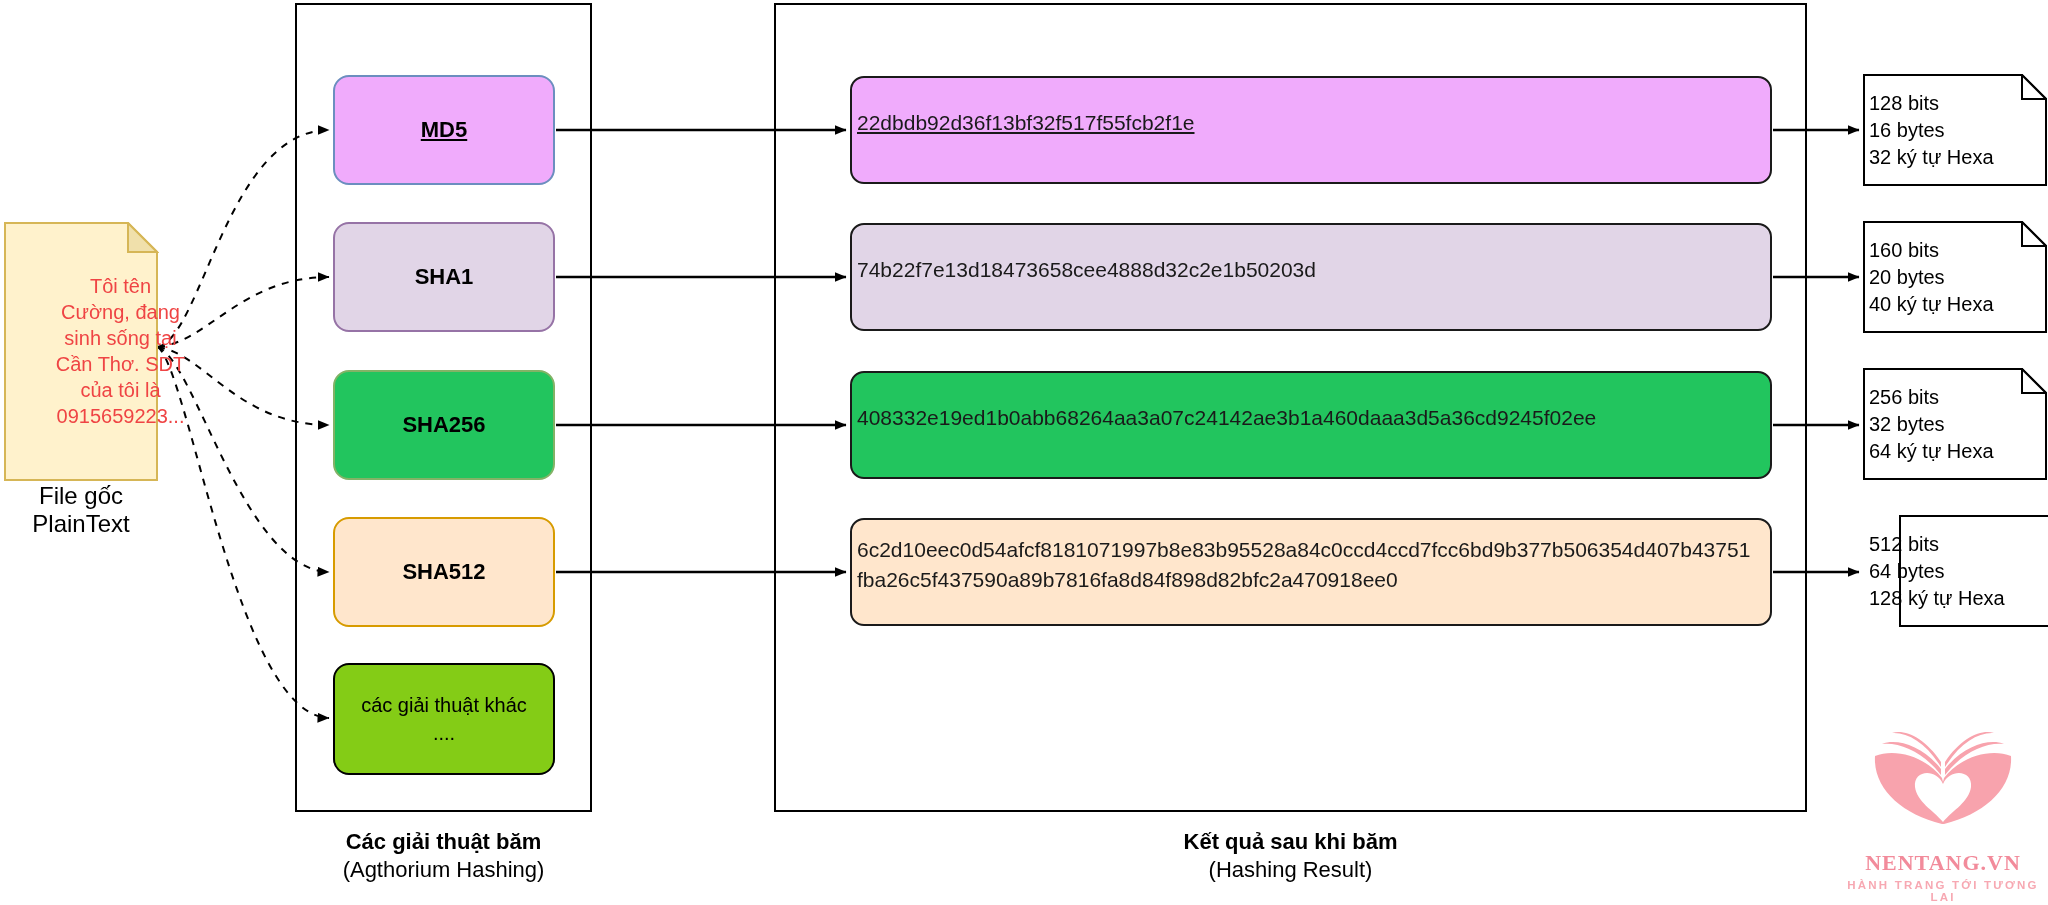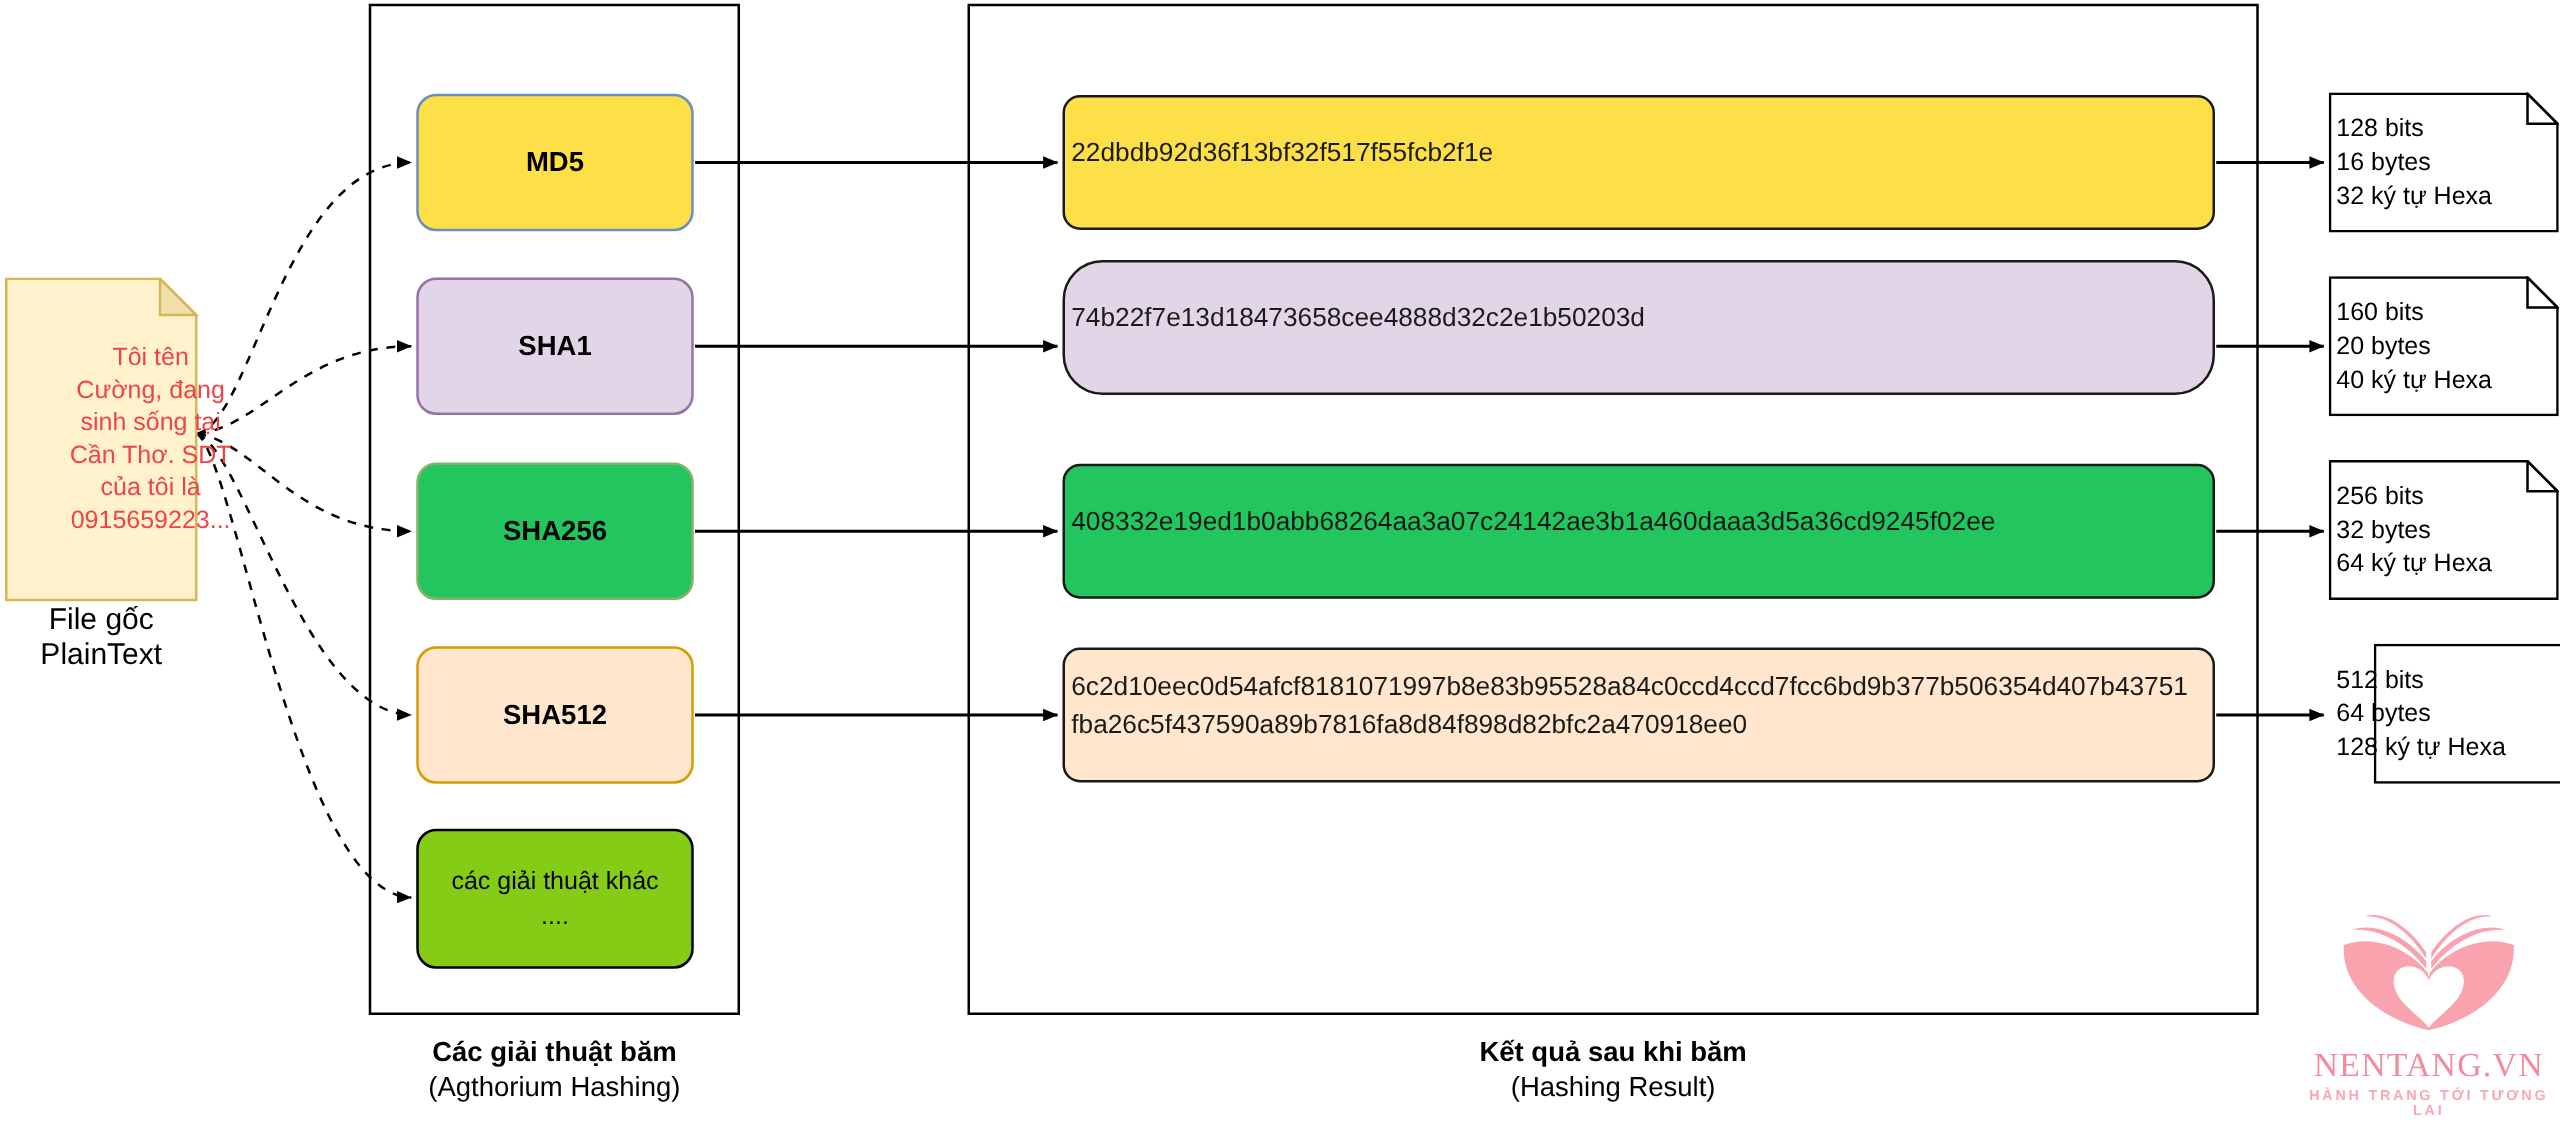--- a/index.html
+++ b/index.html
@@ -27,21 +27,21 @@
   .container-box {
     position:absolute; border:2px solid #000; background:transparent;
   }
 
   
   .algo-box {
     position:absolute; left:333px; width:222px; height:110px;
     border-radius:16px; border:2px solid; display:flex; align-items:center;
     justify-content:center; text-align:center; font-weight:bold; font-size:22px;
   }
-  .c-blue   { background:#fde047; border-color:#6c8ebf; }
+  .c-blue   { background:#f0abfc; border-color:#6c8ebf;text-decoration:underline; }
   .c-purple { background:#e1d5e7; border-color:#9673a6; }
   .c-green  { background:#22c55e; border-color:#82b366; }
   .c-orange { background:#ffe6cc; border-color:#d79b00; }
   .c-plain  { background:#84cc16; border-color:#000000; }
   .algo-other {
     font-weight:normal; font-size:20px; line-height:28px; height:112px;
   }
 
   
   .hash-box {
@@ -59,22 +59,22 @@
     font-size:20px; line-height:27px;
   }
 
   
   .panel-caption { position:absolute; top:828px; text-align:center; font-size:22px; line-height:28px; }
   .panel-caption .t { font-weight:bold; }
 
   
   .logo { position:absolute; left:1838px; top:712px; width:210px; text-align:center; }
   .logo-title {
-    font-family:"Liberation Serif", serif; font-weight:normal; font-size:27px;
-    letter-spacing:1px; color:#f28b9b; margin-top:2px;
+    font-family:"Liberation Serif", serif; font-weight:bold; font-size:22px;
+    letter-spacing:1px; color:#f28b9b; margin-top:16px;
   }
   .logo-tagline {
     font-size:11.5px; font-weight:bold; letter-spacing:2.2px; color:#f7a8b2; margin-top:3px;
   }
 </style>
 </head>
 <body>
 
 <div id="canvas">
 
@@ -147,21 +147,21 @@
   <div class="panel-caption" style="left:295px; width:297px;">
     <div class="t">Các giải thuật băm</div>
     <div>(Agthorium Hashing)</div>
   </div>
 
   <div class="container-box" style="left:774px; top:3px; width:1033px; height:809px;"></div>
 
   <div class="hash-box c-blue" style="top:76px;">
     <span>22dbdb92d36f13bf32f517f55fcb2f1e</span>
   </div>
-  <div class="hash-box c-purple" style="top:208px;border-radius:32px;">
+  <div class="hash-box c-purple" style="top:223px;">
     <span>74b22f7e13d18473658cee4888d32c2e1b50203d</span>
   </div>
   <div class="hash-box c-green" style="top:371px;">
     <span>408332e19ed1b0abb68264aa3a07c24142ae3b1a460daaa3d5a36cd9245f02ee</span>
   </div>
   <div class="hash-box c-orange" style="top:518px;">
     <span>6c2d10eec0d54afcf8181071997b8e83b95528a84c0ccd4ccd7fcc6bd9b377b506354d407b43751fba26c5f437590a89b7816fa8d84f898d82bfc2a470918ee0</span>
   </div>
 
   <div class="panel-caption" style="left:774px; width:1033px;">

